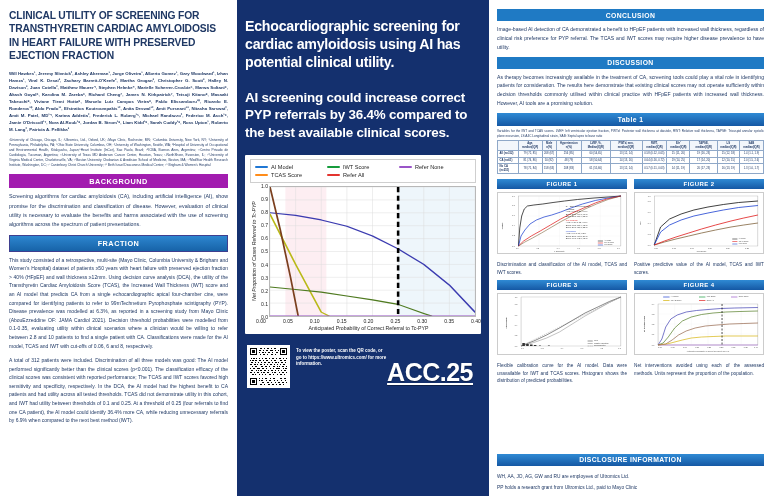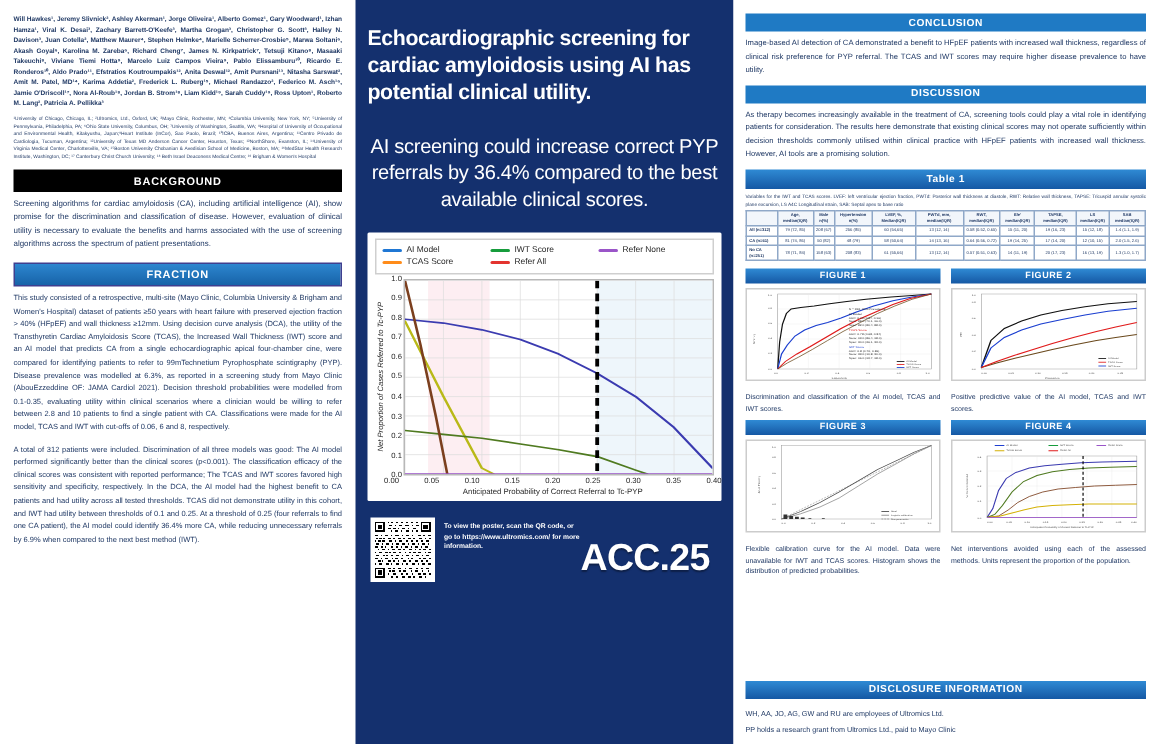--- a/index.html
+++ b/index.html
@@ -44,21 +44,21 @@
   }
   .affiliations {
     font-size: 3.25px;
     line-height: 1.55;
     color: #1f3864;
     text-align: justify;
     margin-bottom: 6px;
   }
 
   .sect-header {
-    background: #000000;
+    background: #a21caf;
     color: #ffffff;
     font-size: 7.3px;
     font-weight: bold;
     letter-spacing: 0.5px;
     text-align: center;
     padding: 2.6px 0 2.8px 0;
     margin-bottom: 4px;
   }
   .sect-header.boxed {
     border: 1px solid #3f3f8f;
@@ -88,23 +88,23 @@
     font-size: 14.2px;
     font-weight: bold;
     line-height: 1.26;
     text-align: left;
     letter-spacing: -0.25px;
     margin-top: 8px;
   }
   .subheadline {
     color: #ffffff;
     font-size: 13.4px;
-    font-weight: normal;
+    font-weight: bold;
     line-height: 1.30;
-    text-align: center;
+    text-align: left;
     letter-spacing: -0.2px;
     margin-top: 17px;
     margin-bottom: 8px;
   }
 
   .chart-card {
     width: 100%;
     background: #ffffff;
     border-radius: 1px;
     padding: 4px 5px 3px 5px;
@@ -206,20 +206,21 @@
   .acc-logo {
     margin-left: auto;
     align-self: flex-end;
     color: #ffffff;
     font-size: 25px;
     font-weight: bold;
     letter-spacing: -0.5px;
     padding-right: 8px;
     padding-bottom: 1px;
     text-shadow: 0 1px 1px rgba(0,0,0,.35);
+    text-decoration: underline;
   }
 
   
   .col-right {
     width: 283px;
     height: 100%;
     background: #ffffff;
     padding: 9px 8px 4px 8px;
     display: flex;
     flex-direction: column;
@@ -305,20 +306,21 @@
   }
   .spacer { flex: 1 1 auto; }
 </style>
 </head>
 <body>
 
 <div class="poster">
 
   <div class="col-left">
 
+    <div class="poster-title">CLINICAL UTILITY OF SCREENING FOR TRANSTHYRETIN CARDIAC AMYLOIDOSIS IN HEART FAILURE WITH PRESERVED EJECTION FRACTION</div>
 
     <div class="authors">Will Hawkes¹, Jeremy Slivnick², Ashley Akerman¹, Jorge Oliveira¹, Alberto Gomez¹, Gary Woodward¹, Izhan Hamza¹, Viral K. Desai³, Zachary Barrett-O'Keefe³, Martha Grogan³, Christopher G. Scott³, Halley N. Davison³, Juan Cotella², Matthew Maurer⁴, Stephen Helmke⁴, Marielle Scherrer-Crosbie⁵, Marwa Soltani⁶, Akash Goyal⁶, Karolina M. Zareba⁶, Richard Cheng⁷, James N. Kirkpatrick⁷, Tetsuji Kitano⁸, Masaaki Takeuchi⁸, Viviane Tiemi Hotta⁹, Marcelo Luiz Campos Vieira⁹, Pablo Elissamburu¹⁰, Ricardo E. Ronderos¹⁰, Aldo Prado¹¹, Efstratios Koutroumpakis¹², Anita Deswal¹², Amit Pursnani¹³, Nitasha Sarswat², Amit M. Patel, MD¹⁴, Karima Addetia², Frederick L. Ruberg¹⁵, Michael Randazzo², Federico M. Asch¹⁶, Jamie O'Driscoll¹⁷, Nora Al-Roub¹⁸, Jordan B. Strom¹⁸, Liam Kidd¹⁹, Sarah Cuddy¹⁹,  Ross Upton¹, Roberto M. Lang², Patricia A. Pellikka³</div>
 
     <div class="affiliations">¹University of Chicago, Chicago, IL; ²Ultromics, Ltd., Oxford, UK; ³Mayo Clinic, Rochester, MN; ⁴Columbia University, New York, NY; ⁵University of Pennsylvania, Philadelphia, PA; ⁶Ohio State University, Columbus, OH; ⁷University of Washington, Seattle, WA; ⁸Hospital of University of Occupational and Environmental Health, Kitakyushu, Japan;⁹Heart Institute (InCor), Sao Paolo, Brazil; ¹⁰ICBA, Buenos Aires, Argentina; ¹¹Centro Privado de Cardiologia, Tucuman, Argentina; ¹²University of Texas MD Anderson Cancer Center, Houston, Texas; ¹³NorthShore, Evanston, IL; ¹⁴University of Virginia Medical Center, Charlottesville, VA; ¹⁵Boston University Chobanian &amp; Avedisian School of Medicine, Boston, MA; ¹⁶MedStar Health Research Institute, Washington, DC; ¹⁷ Canterbury Christ Church University; ¹⁸ Beth Israel Deaconess Medical Centre; ¹⁹ Brigham &amp; Women's Hospital</div>
 
     <div class="sect-header">BACKGROUND</div>
     <div class="body-text">Screening algorithms for cardiac amyloidosis (CA), including artificial intelligence (AI), show promise for the discrimination and classification of disease. However, evaluation of clinical utility is necessary to evaluate the benefits and harms associated with the use of screening algorithms across the spectrum of patient presentations.</div>
 
     <div class="sect-header boxed">FRACTION</div>
     <div class="body-text small">This study consisted of a retrospective, multi-site (Mayo Clinic, Columbia University &amp; Brigham and Women's Hospital) dataset of patients ≥50 years with heart failure with preserved ejection fraction &gt; 40% (HFpEF) and wall thickness ≥12mm. Using decision curve analysis (DCA), the utility of the Transthyretin Cardiac Amyloidosis Score (TCAS), the Increased Wall Thickness (IWT) score and an AI model that predicts CA from a single echocardiographic apical four-chamber cine, were compared for identifying patients to refer to 99mTechnetium Pyrophosphate scintigraphy (PYP). Disease prevalence was modelled at 6.3%, as reported in a screening study from Mayo Clinic (AbouEzzeddine OF: JAMA Cardiol 2021). Decision threshold probabilities were modelled from 0.1-0.35, evaluating utility within clinical scenarios where a clinician would be willing to refer between 2.8 and 10 patients to find a single patient with CA. Classifications were made for the AI model, TCAS and IWT with cut-offs of 0.06, 6 and 8, respectively.</div>

